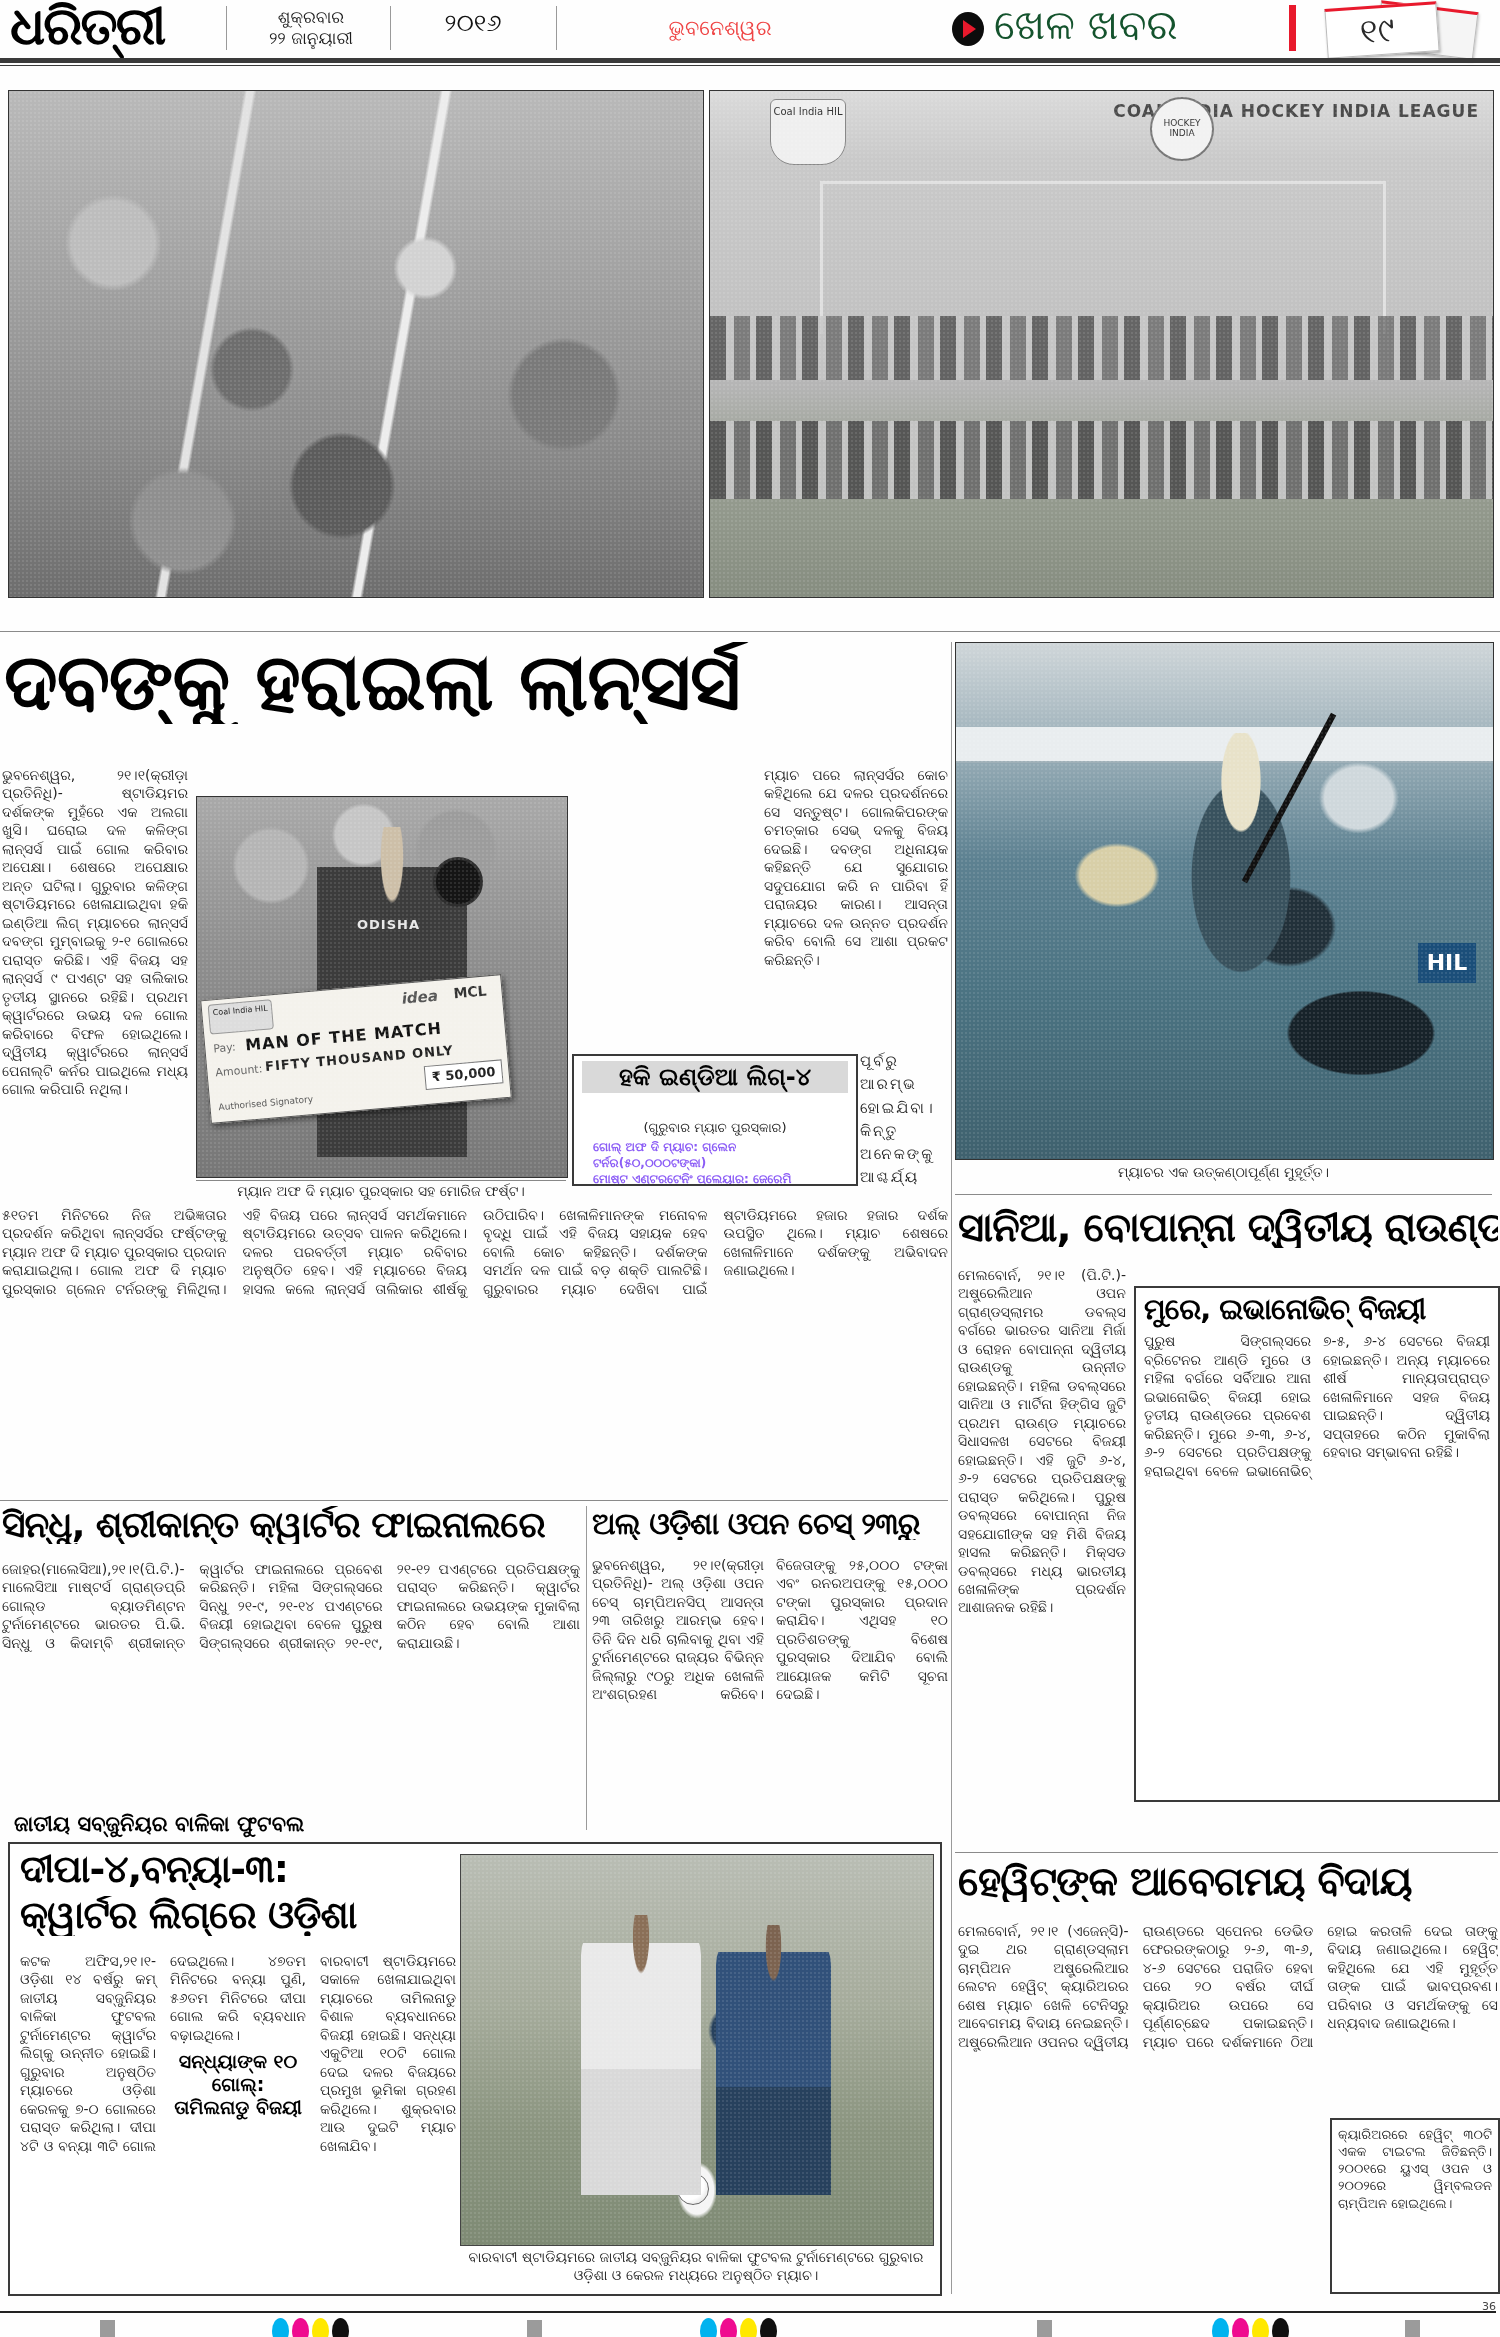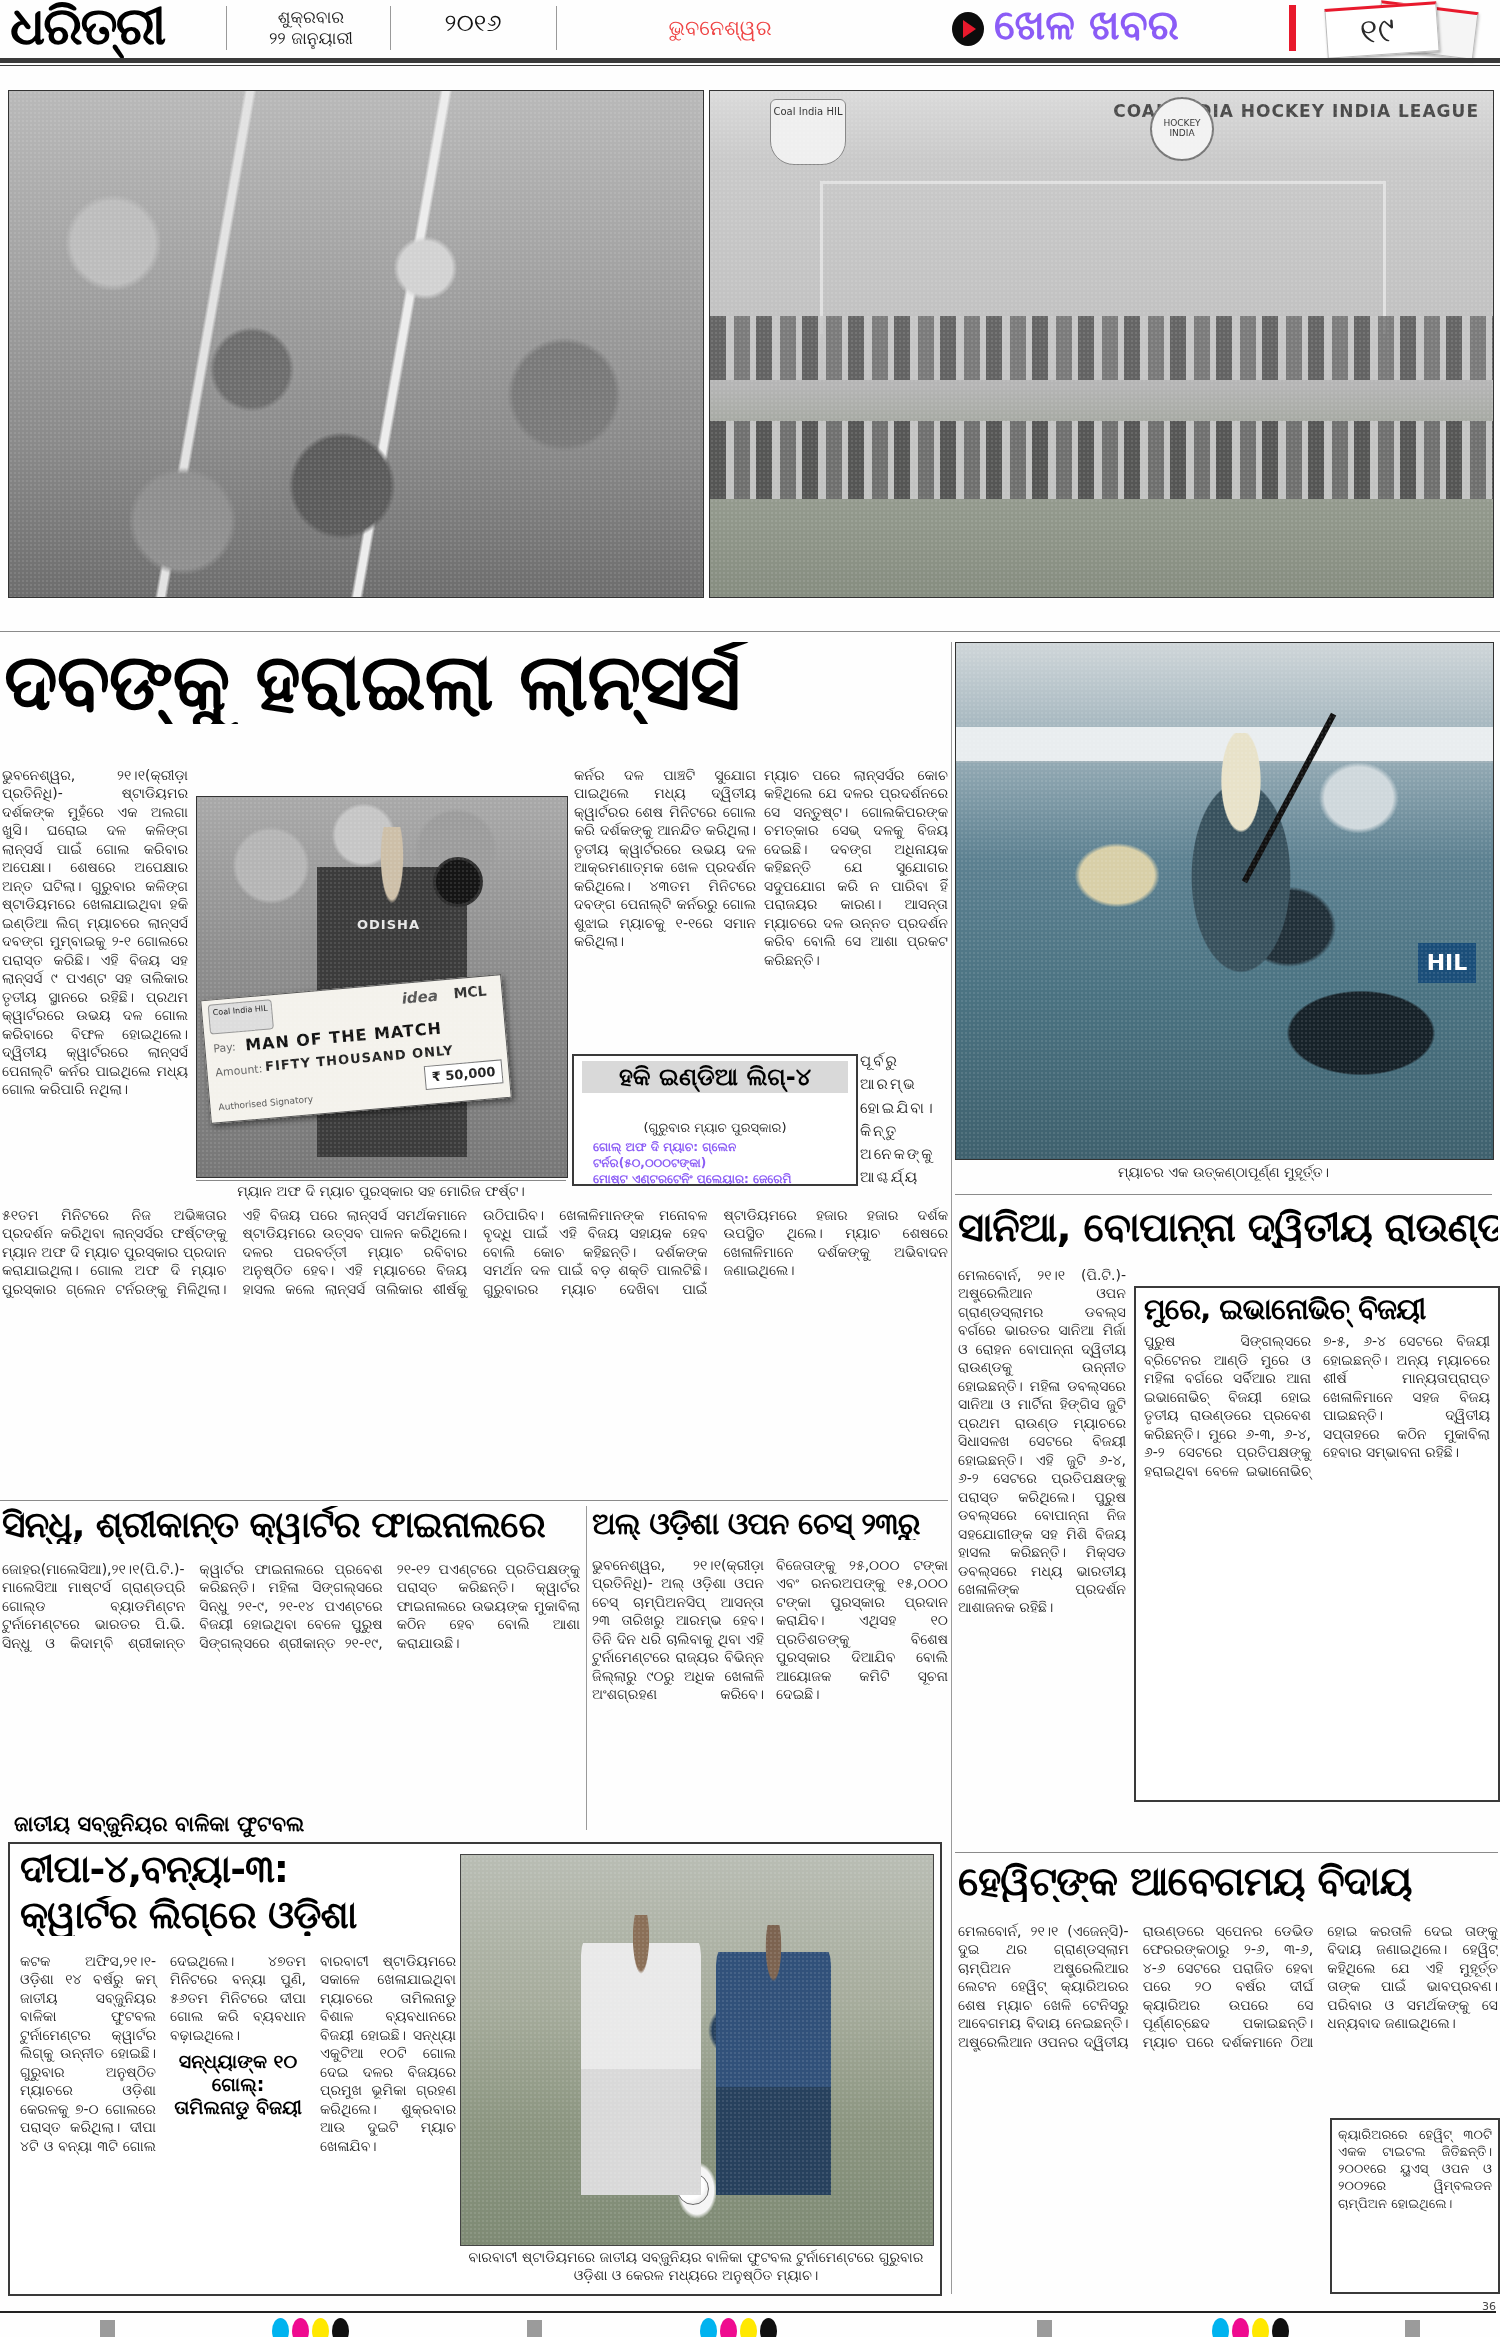--- a/index.html
+++ b/index.html
@@ -13,21 +13,21 @@
   .photo{position:absolute;border:1px solid #333;overflow:hidden;}
   .halftone::after{content:"";position:absolute;inset:0;pointer-events:none;
      background-image:radial-gradient(rgba(255,255,255,.10) 1px, transparent 1.4px);
      background-size:4px 4px;}
   .caption{font-size:14px;color:#222;text-align:center;overflow:hidden;}
   .cols3{column-count:3;column-gap:14px;}
   .cols4{column-count:4;column-gap:16px;}
   .cols2{column-count:2;column-gap:12px;}
   .box{position:absolute;border:2px solid #3a3a3a;background:#fff;overflow:hidden;}
   .boxtitle{font-weight:bold;text-align:center;background:#d9d9d9;color:#000;}
-  .mast-label{font-weight:bold;color:#8b5cf6;}
+  .mast-label{font-weight:normal;color:#14532d;}
   .cmyk{position:absolute;display:flex;gap:3px;}
   .cmyk i{display:block;width:17px;height:26px;border-radius:50%;}
   .regsq{position:absolute;width:15px;height:20px;background:#9b9b9b;}
   .playersRow{position:absolute;left:0;right:0;height:64px;
      background:repeating-linear-gradient(90deg,#4e4e4e 0 16px,#c7c7c7 16px 24px,#6b6b6b 24px 40px,#c7c7c7 40px 46px);opacity:.8;}
   .cheque{position:absolute;background:#f4f2ec;border:1px solid #555;transform:rotate(-5deg);
      box-shadow:2px 3px 6px rgba(0,0,0,.5);color:#222;overflow:hidden;}
   .kicker{font-weight:bold;color:#000;}
   .subhead{font-weight:bold;text-align:center;color:#000;line-height:1.2;}
 </style>
@@ -129,21 +129,20 @@
       <div class="abs" style="left:8px;top:42px;color:#666;">Pay:</div>
       <div class="abs" style="left:40px;top:38px;font-size:16px;font-weight:bold;color:#111;letter-spacing:1px;">MAN OF THE MATCH</div>
       <div class="abs" style="left:8px;top:66px;color:#666;">Amount:</div>
       <div class="abs" style="left:58px;top:63px;font-size:13px;font-weight:bold;color:#222;letter-spacing:1px;">FIFTY THOUSAND ONLY</div>
       <div class="abs" style="left:216px;top:84px;width:76px;height:22px;border:1px solid #777;background:#fff;text-align:center;font-size:13px;font-weight:bold;line-height:22px;">₹ 50,000</div>
       <div class="abs" style="left:8px;top:102px;font-size:9px;color:#555;">Authorised Signatory</div>
     </div>
   </div>
   <div class="abs caption" style="left:196px;top:1180px;width:370px;border-top:1px solid #888;padding-top:2px;">ମ୍ୟାନ ଅଫ ଦି ମ୍ୟାଚ ପୁରସ୍କାର ସହ ମୋରିଜ ଫର୍ଷ୍ଟ।</div>
 
-  <div class="abs jtext" style="left:574px;top:766px;width:182px;height:282px;">କର୍ନର ଦଳ ପାଞ୍ଚଟି ସୁଯୋଗ ପାଇଥିଲେ ମଧ୍ୟ ଦ୍ୱିତୀୟ କ୍ୱାର୍ଟରର ଶେଷ ମିନିଟରେ ଗୋଲ କରି ଦର୍ଶକଙ୍କୁ ଆନନ୍ଦିତ କରିଥିଲା। ତୃତୀୟ କ୍ୱାର୍ଟରରେ ଉଭୟ ଦଳ ଆକ୍ରମଣାତ୍ମକ ଖେଳ ପ୍ରଦର୍ଶନ କରିଥିଲେ। ୪୩ତମ ମିନିଟରେ ଦବଙ୍ଗ ପେନାଲ୍ଟି କର୍ନରରୁ ଗୋଲ ଶୁଝାଇ ମ୍ୟାଚକୁ ୧-୧ରେ ସମାନ କରିଥିଲା।</div>
   <div class="abs jtext" style="left:764px;top:766px;width:184px;height:282px;">ମ୍ୟାଚ ପରେ ଲାନ୍ସର୍ସର କୋଚ କହିଥିଲେ ଯେ ଦଳର ପ୍ରଦର୍ଶନରେ ସେ ସନ୍ତୁଷ୍ଟ। ଗୋଲକିପରଙ୍କ ଚମତ୍କାର ସେଭ୍ ଦଳକୁ ବିଜୟ ଦେଇଛି। ଦବଙ୍ଗ ଅଧିନାୟକ କହିଛନ୍ତି ଯେ ସୁଯୋଗର ସଦୁପଯୋଗ କରି ନ ପାରିବା ହିଁ ପରାଜୟର କାରଣ। ଆସନ୍ତା ମ୍ୟାଚରେ ଦଳ ଉନ୍ନତ ପ୍ରଦର୍ଶନ କରିବ ବୋଲି ସେ ଆଶା ପ୍ରକଟ କରିଛନ୍ତି।</div>
 
   <div class="box" style="left:572px;top:1054px;width:282px;height:128px;">
     <div class="boxtitle" style="margin:5px 8px 2px 8px;font-size:24px;padding:2px 0;">ହକି ଇଣ୍ଡିଆ ଲିଗ୍-୪</div>
     <div style="text-align:center;font-size:13px;margin-bottom:3px;margin-top:27px;">(ଗୁରୁବାର ମ୍ୟାଚ ପୁରସ୍କାର)</div>
     <div style="font-size:12px;font-weight:bold;line-height:1.35;padding:0 19px;color:#8b5cf6;">
       <div>ଗୋଲ୍ ଅଫ ଦି ମ୍ୟାଚ: ଗ୍ଲେନ ଟର୍ନର(୫୦,୦୦୦ଟଙ୍କା)</div>
       <div>ମୋଷ୍ଟ ଏଣ୍ଟରଟେନିଂ ପ୍ଲେୟାର: ଜେରେମି ହେୱାର୍ଡ(ଟ୍ରଫି)</div>
       <div>ମ୍ୟାନ ଅଫ ଦି ମ୍ୟାଚ: ମୋରିଜ ଫର୍ଷ୍ଟ(ଟ୍ରଫି, ୫୦,୦୦୦)</div>
 

